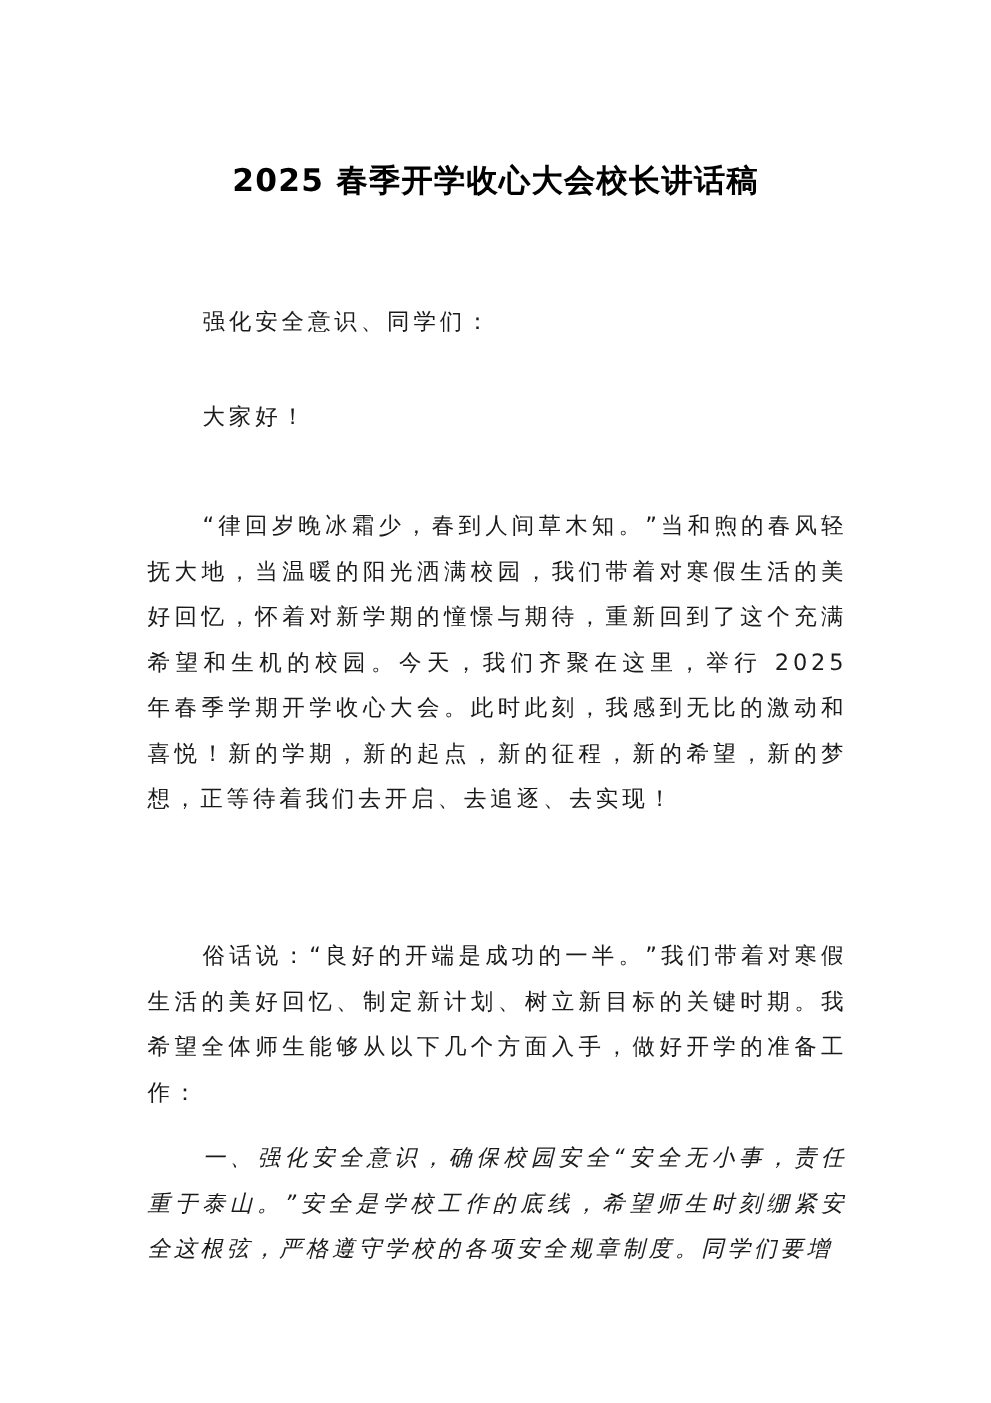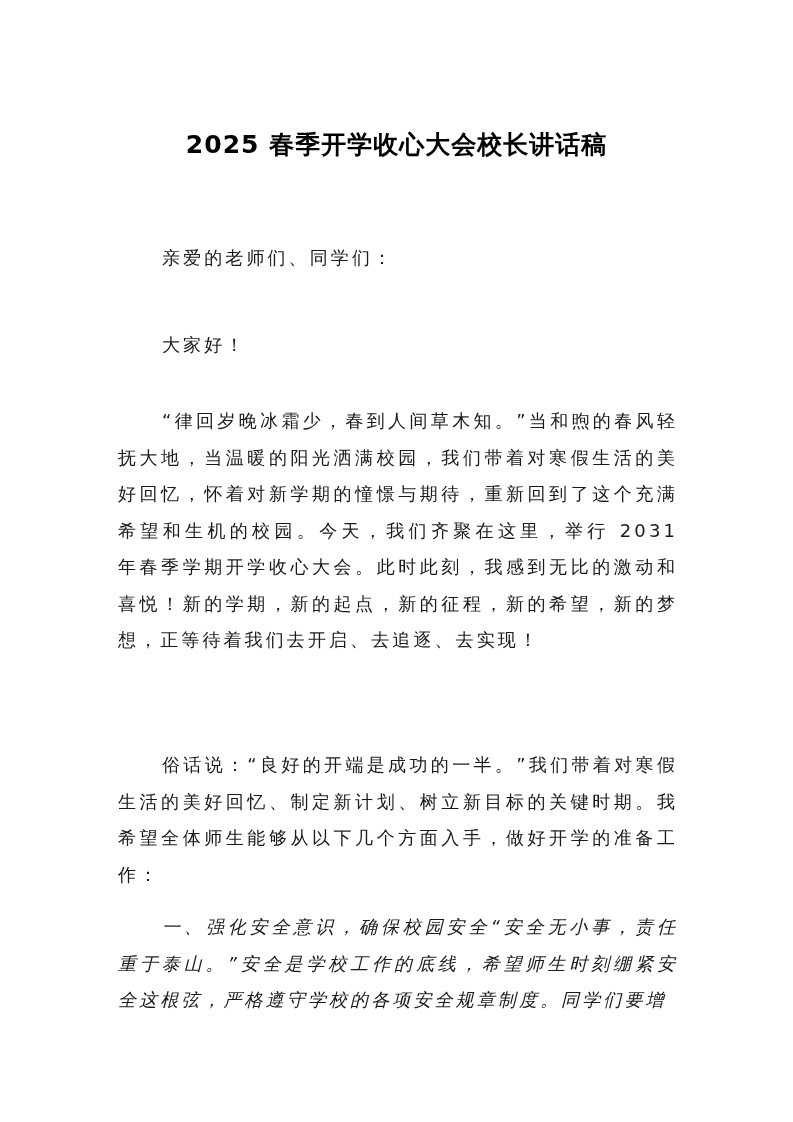--- a/index.html
+++ b/index.html
@@ -9,18 +9,18 @@
            font-size:25px; font-weight:bold; letter-spacing:1px; color:#000; }
   .para { position:absolute; left:118px; width:560px; font-size:18px;
           line-height:36.5px; letter-spacing:3.1px; text-align:justify; color:#1a1a1a; }
   .indent { text-indent:44px; }
 </style>
 </head>
 <body>
 
 <div>
   <div class="title">2025 春季开学收心大会校长讲话稿</div>
-  <div class="para indent" style="top:240px;">亲爱的老师们、同学们：</div>
-  <div class="para indent" style="top:328px;font-family:Liberation Mono, monospace;">大家好！</div>
-  <div class="para indent" style="top:403px;">“律回岁晚冰霜少，春到人间草木知。”当和煦的春风轻抚大地，当温暖的阳光洒满校园，我们带着对寒假生活的美好回忆，怀着对新学期的憧憬与期待，重新回到了这个充满希望和生机的校园。今天，我们齐聚在这里，举行 2031 年春季学期开学收心大会。此时此刻，我感到无比的激动和喜悦！新的学期，新的起点，新的征程，新的希望，新的梦想，正等待着我们去开启、去追逐、去实现！</div>
+  <div class="para indent" style="top:240px;">强化安全意识、同学们：</div>
+  <div class="para indent" style="top:316px;">大家好！</div>
+  <div class="para indent" style="top:403px;">“律回岁晚冰霜少，春到人间草木知。”当和煦的春风轻抚大地，当温暖的阳光洒满校园，我们带着对寒假生活的美好回忆，怀着对新学期的憧憬与期待，重新回到了这个充满希望和生机的校园。今天，我们齐聚在这里，举行 2025 年春季学期开学收心大会。此时此刻，我感到无比的激动和喜悦！新的学期，新的起点，新的征程，新的希望，新的梦想，正等待着我们去开启、去追逐、去实现！</div>
   <div class="para indent" style="top:747px;">俗话说：“良好的开端是成功的一半。”我们带着对寒假生活的美好回忆、制定新计划、树立新目标的关键时期。我希望全体师生能够从以下几个方面入手，做好开学的准备工作：</div>
   <div class="para indent" style="top:909px;font-style:italic;">一、强化安全意识，确保校园安全“安全无小事，责任重于泰山。”安全是学校工作的底线，希望师生时刻绷紧安全这根弦，严格遵守学校的各项安全规章制度。同学们要增</div>
 </div>
 
 </body></html>

